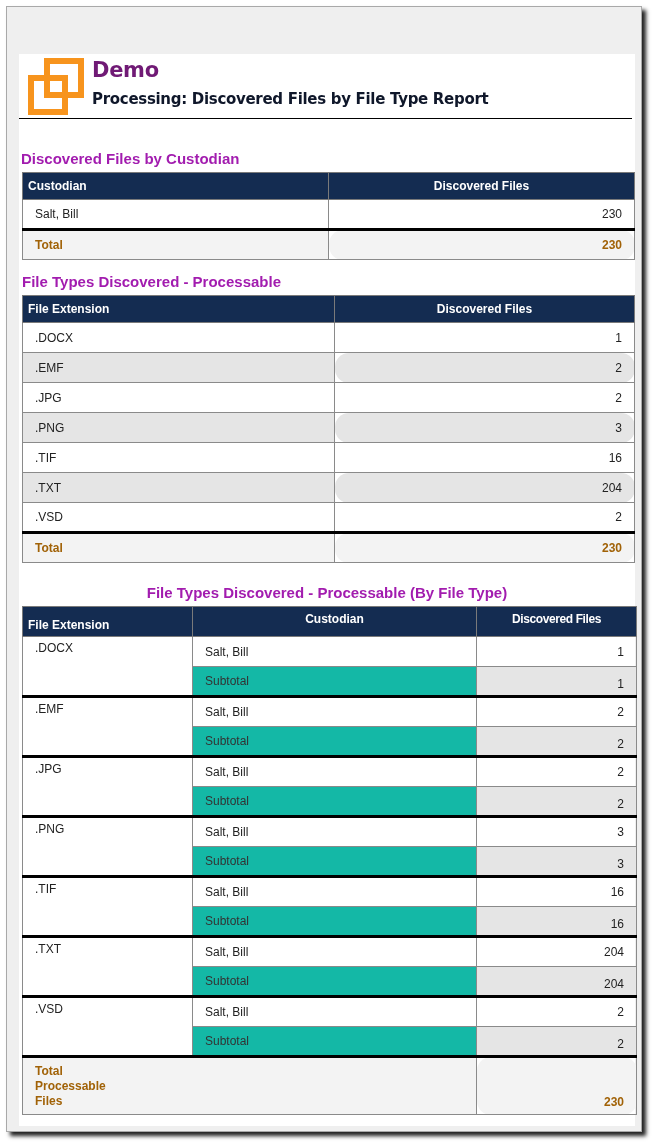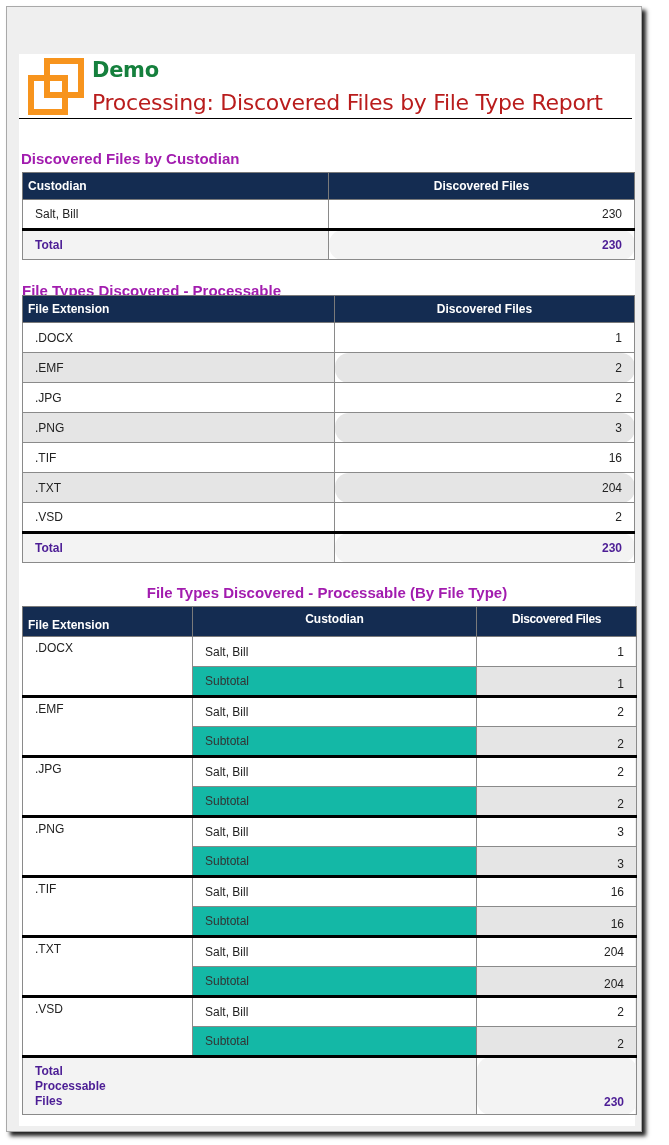--- a/index.html
+++ b/index.html
@@ -7,29 +7,29 @@
   .frame{position:absolute;left:6px;top:6px;width:634px;height:1124px;background:#efefef;border:1px solid #a9a9a9;box-shadow:4px 4px 4px #222;}
   .toolbar{position:absolute;top:7px;right:2px;height:24px;display:flex;align-items:center;}
   .tb-icon{width:16px;height:16px;display:inline-block;}
   .tb-sep{width:1px;height:14px;background:#999;margin:0 8px;}
   .select{margin-left:12px;width:94px;height:22px;border:1px solid #aaa;background:#fff;display:flex;align-items:center;font-size:12px;color:#111;box-sizing:border-box;}
   .select .val{flex:1;padding-left:3px;}
   .select .arrow{width:14px;height:20px;border-left:1px solid #bbb;display:flex;align-items:center;justify-content:center;font-size:9px;color:#777;}
   .page{position:absolute;left:12px;top:47px;width:616px;height:1072px;background:#fff;}
   .header{position:relative;height:64px;border-bottom:1px solid #000;margin:0 3px 0 0;}
   .logo{position:absolute;left:7px;top:4px;width:60px;height:58px;}
-  .org{position:absolute;left:73px;top:4px;font-size:21px;font-weight:bold;color:#15803d;font-family:"DejaVu Sans",sans-serif;letter-spacing:-0.3px;}
-  .rtitle{position:absolute;left:73px;top:36px;font-size:22px;font-weight:normal;color:#b91c1c;font-family:"DejaVu Sans",sans-serif;letter-spacing:-0.3px;}
+  .org{position:absolute;left:73px;top:4px;font-size:21px;font-weight:bold;color:#701a75;font-family:"DejaVu Sans",sans-serif;letter-spacing:-0.3px;}
+  .rtitle{position:absolute;left:73px;top:36px;font-size:15px;font-weight:bold;color:#0f172a;font-family:"DejaVu Sans",sans-serif;letter-spacing:-0.3px;}
   h2{font-size:15px;font-weight:bold;color:#a21caf;margin:0;position:absolute;}
   table{border-collapse:collapse;position:absolute;font-size:12px;color:#222;}
   th{background:#142c51;color:#fff;font-weight:bold;border:1px solid #7a7a7a;height:27px;box-sizing:border-box;padding:0 5px;margin-top:45px;}
   td{border:1px solid #8a8a8a;padding:0 12px;height:30px;box-sizing:border-box;}
   td.num{text-align:right;border-radius:14px;}
   tr.alt td{background:#e5e5e5;}
-  tr.total td{background:#f3f3f3;font-weight:bold;color:#4c1d95;border-top:3px solid #000;}
+  tr.total td{background:#f3f3f3;font-weight:bold;color:#a16207;border-top:3px solid #000;}
   .t3 td.ext{vertical-align:top;padding-top:4px;background:#fff;border-top:3px solid #000;}
   .t3 tr.first td{border-top:3px solid #000;}
   .t3 td.sub{background:#14b8a6;color:#333;}
   .t3 td.subnum{background:#e5e5e5;text-align:right;vertical-align:bottom;padding-bottom:4px;}
 </style>
 </head>
 <body>
 
 <div class="frame">
 
@@ -54,21 +54,21 @@
         <td>Salt, Bill</td>
         <td class="num">230</td>
       </tr>
       <tr class="total">
         <td>Total</td>
         <td class="num">230</td>
       </tr>
     </tbody>
       </table>
 
-    <h2 style="left:3px;top:228px;text-decoration:underline;">File Types Discovered - Processable</h2>
+    <h2 style="left:3px;top:219px;">File Types Discovered - Processable</h2>
     <table style="left:3px;top:241px;width:613px;">
       <tbody>
           <tr>
         <th style="width:312px;text-align:left;">File Extension</th>
         <th style="text-align:center;">Discovered Files</th>
       </tr>
       <tr>
             <td>.DOCX</td>
             <td class="num">1</td>
           </tr>

